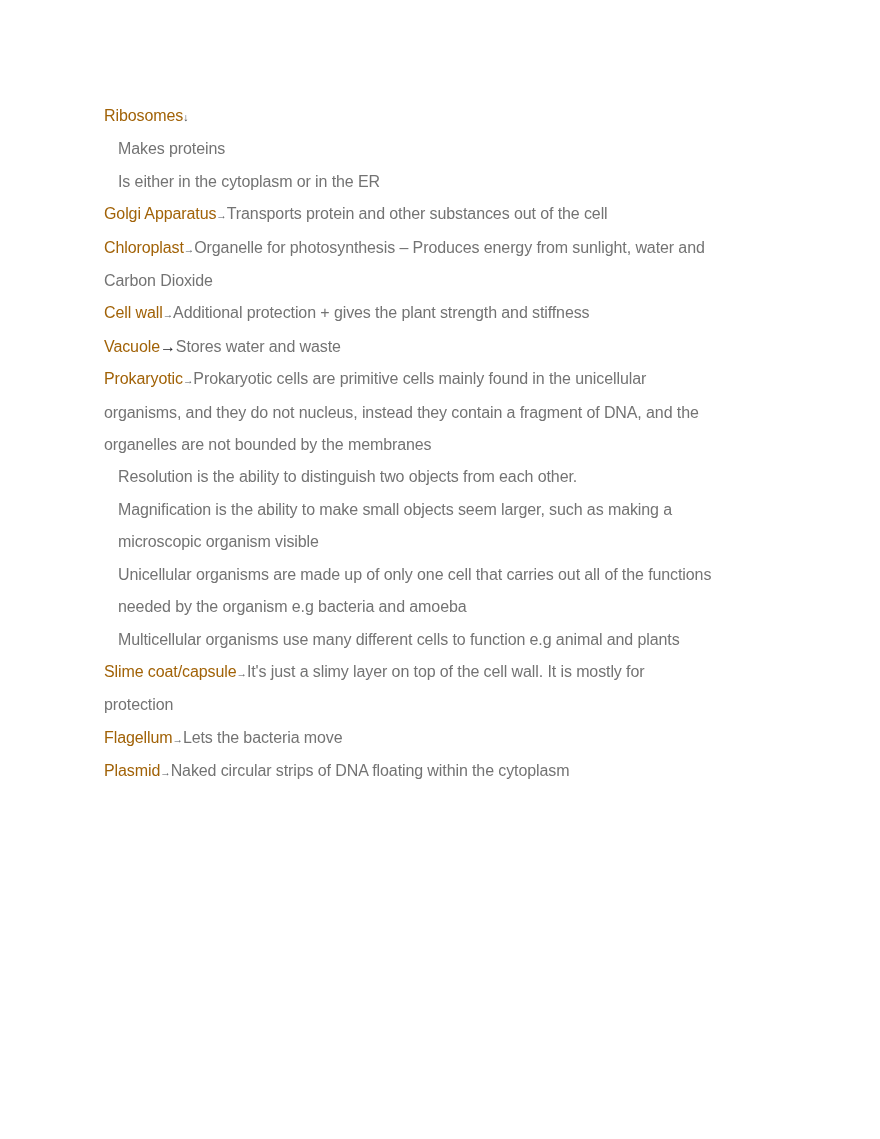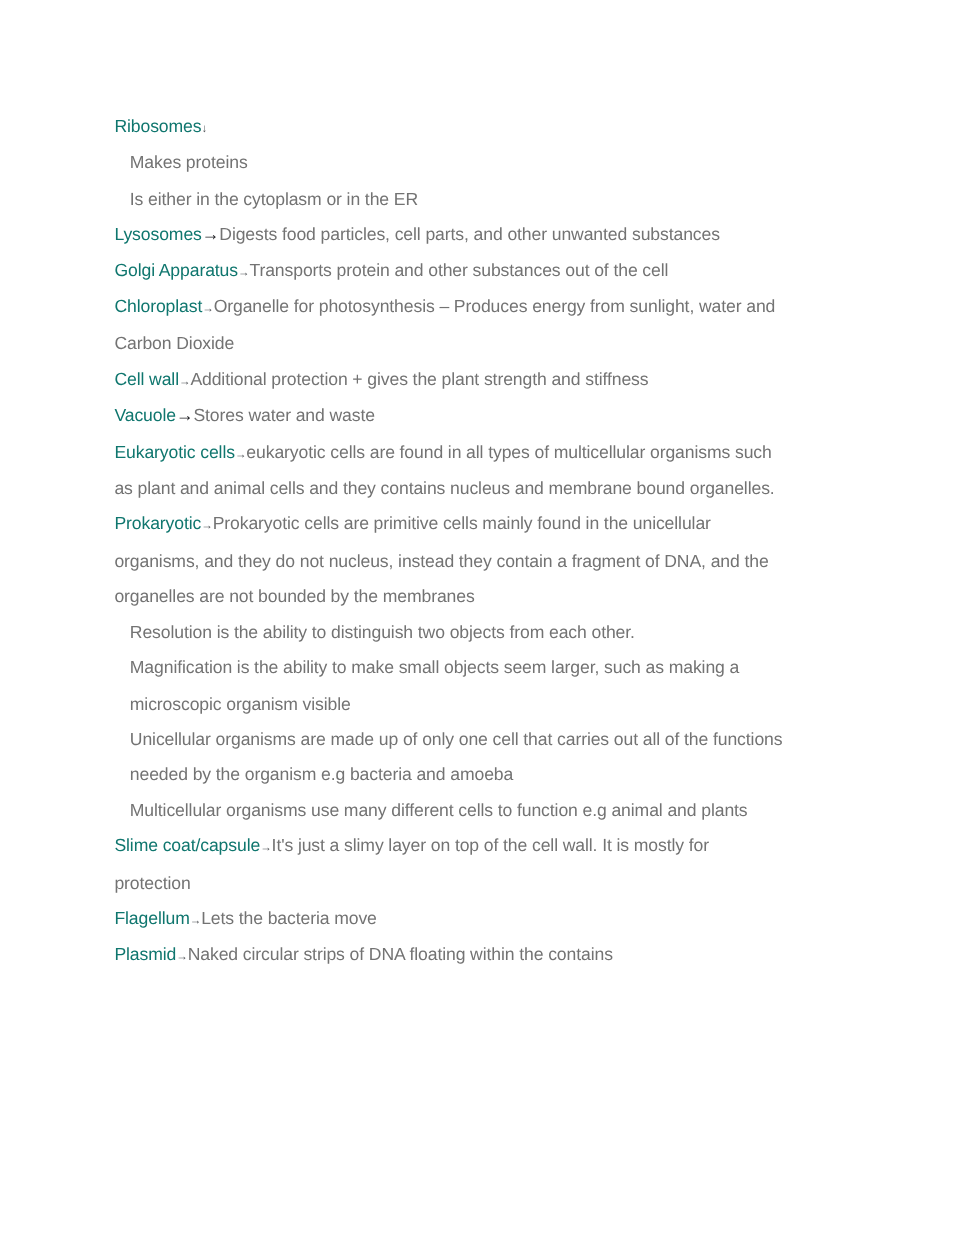--- a/index.html
+++ b/index.html
@@ -23,52 +23,49 @@
     line-height: 32.4px;
     color: #232327;
     letter-spacing: -0.1px;
   }
   .para {
     white-space: pre-wrap;
   }
   .para.indent {
     padding-left: 14px;
   }
-  .term { color: #0f766e; }
+  .term { color: #a16207; }
   .arrow.normal {
     font-size: 16px;
     color: #232327;
   }
   .arrow.small {
     font-size: 10.5px;
     color: #55585c;
   }
   .desc { color: #737373; }
 </style>
 </head>
 <body>
 
 <div class="doc" id="doc">
     <div class="para"><span class="term">Ribosomes</span><span class="arrow small">↓</span></div>
     <div class="para indent"><span class="desc">Makes proteins</span></div>
     <div class="para indent"><span class="desc">Is either in the cytoplasm or in the ER</span></div>
-    <div class="para"><span class="term">Lysosomes</span><span class="arrow normal">→</span><span class="desc">Digests food particles, cell parts, and other unwanted substances</span></div>
     <div class="para"><span class="term">Golgi Apparatus</span><span class="arrow small">→</span><span class="desc">Transports protein and other substances out of the cell</span></div>
     <div class="para"><span class="term">Chloroplast</span><span class="arrow small">→</span><span class="desc">Organelle for photosynthesis – Produces energy from sunlight, water and
 Carbon Dioxide</span></div>
     <div class="para"><span class="term">Cell wall</span><span class="arrow small">→</span><span class="desc">Additional protection + gives the plant strength and stiffness</span></div>
     <div class="para"><span class="term">Vacuole</span><span class="arrow normal">→</span><span class="desc">Stores water and waste</span></div>
-    <div class="para"><span class="term">Eukaryotic cells</span><span class="arrow small">→</span><span class="desc">eukaryotic cells are found in all types of multicellular organisms such
-as plant and animal cells and they contains nucleus and membrane bound organelles.</span></div>
     <div class="para"><span class="term">Prokaryotic</span><span class="arrow small">→</span><span class="desc">Prokaryotic cells are primitive cells mainly found in the unicellular
 organisms, and they do not nucleus, instead they contain a fragment of DNA, and the
 organelles are not bounded by the membranes</span></div>
     <div class="para indent"><span class="desc">Resolution is the ability to distinguish two objects from each other.</span></div>
     <div class="para indent"><span class="desc">Magnification is the ability to make small objects seem larger, such as making a
 microscopic organism visible</span></div>
     <div class="para indent"><span class="desc">Unicellular organisms are made up of only one cell that carries out all of the functions
 needed by the organism e.g bacteria and amoeba</span></div>
     <div class="para indent"><span class="desc">Multicellular organisms use many different cells to function e.g animal and plants</span></div>
     <div class="para"><span class="term">Slime coat/capsule</span><span class="arrow small">→</span><span class="desc">It's just a slimy layer on top of the cell wall. It is mostly for
 protection</span></div>
     <div class="para"><span class="term">Flagellum</span><span class="arrow small">→</span><span class="desc">Lets the bacteria move</span></div>
-    <div class="para"><span class="term">Plasmid</span><span class="arrow small">→</span><span class="desc">Naked circular strips of DNA floating within the contains</span></div>
+    <div class="para"><span class="term">Plasmid</span><span class="arrow small">→</span><span class="desc">Naked circular strips of DNA floating within the cytoplasm</span></div>
   </div>
 
 </body></html>

